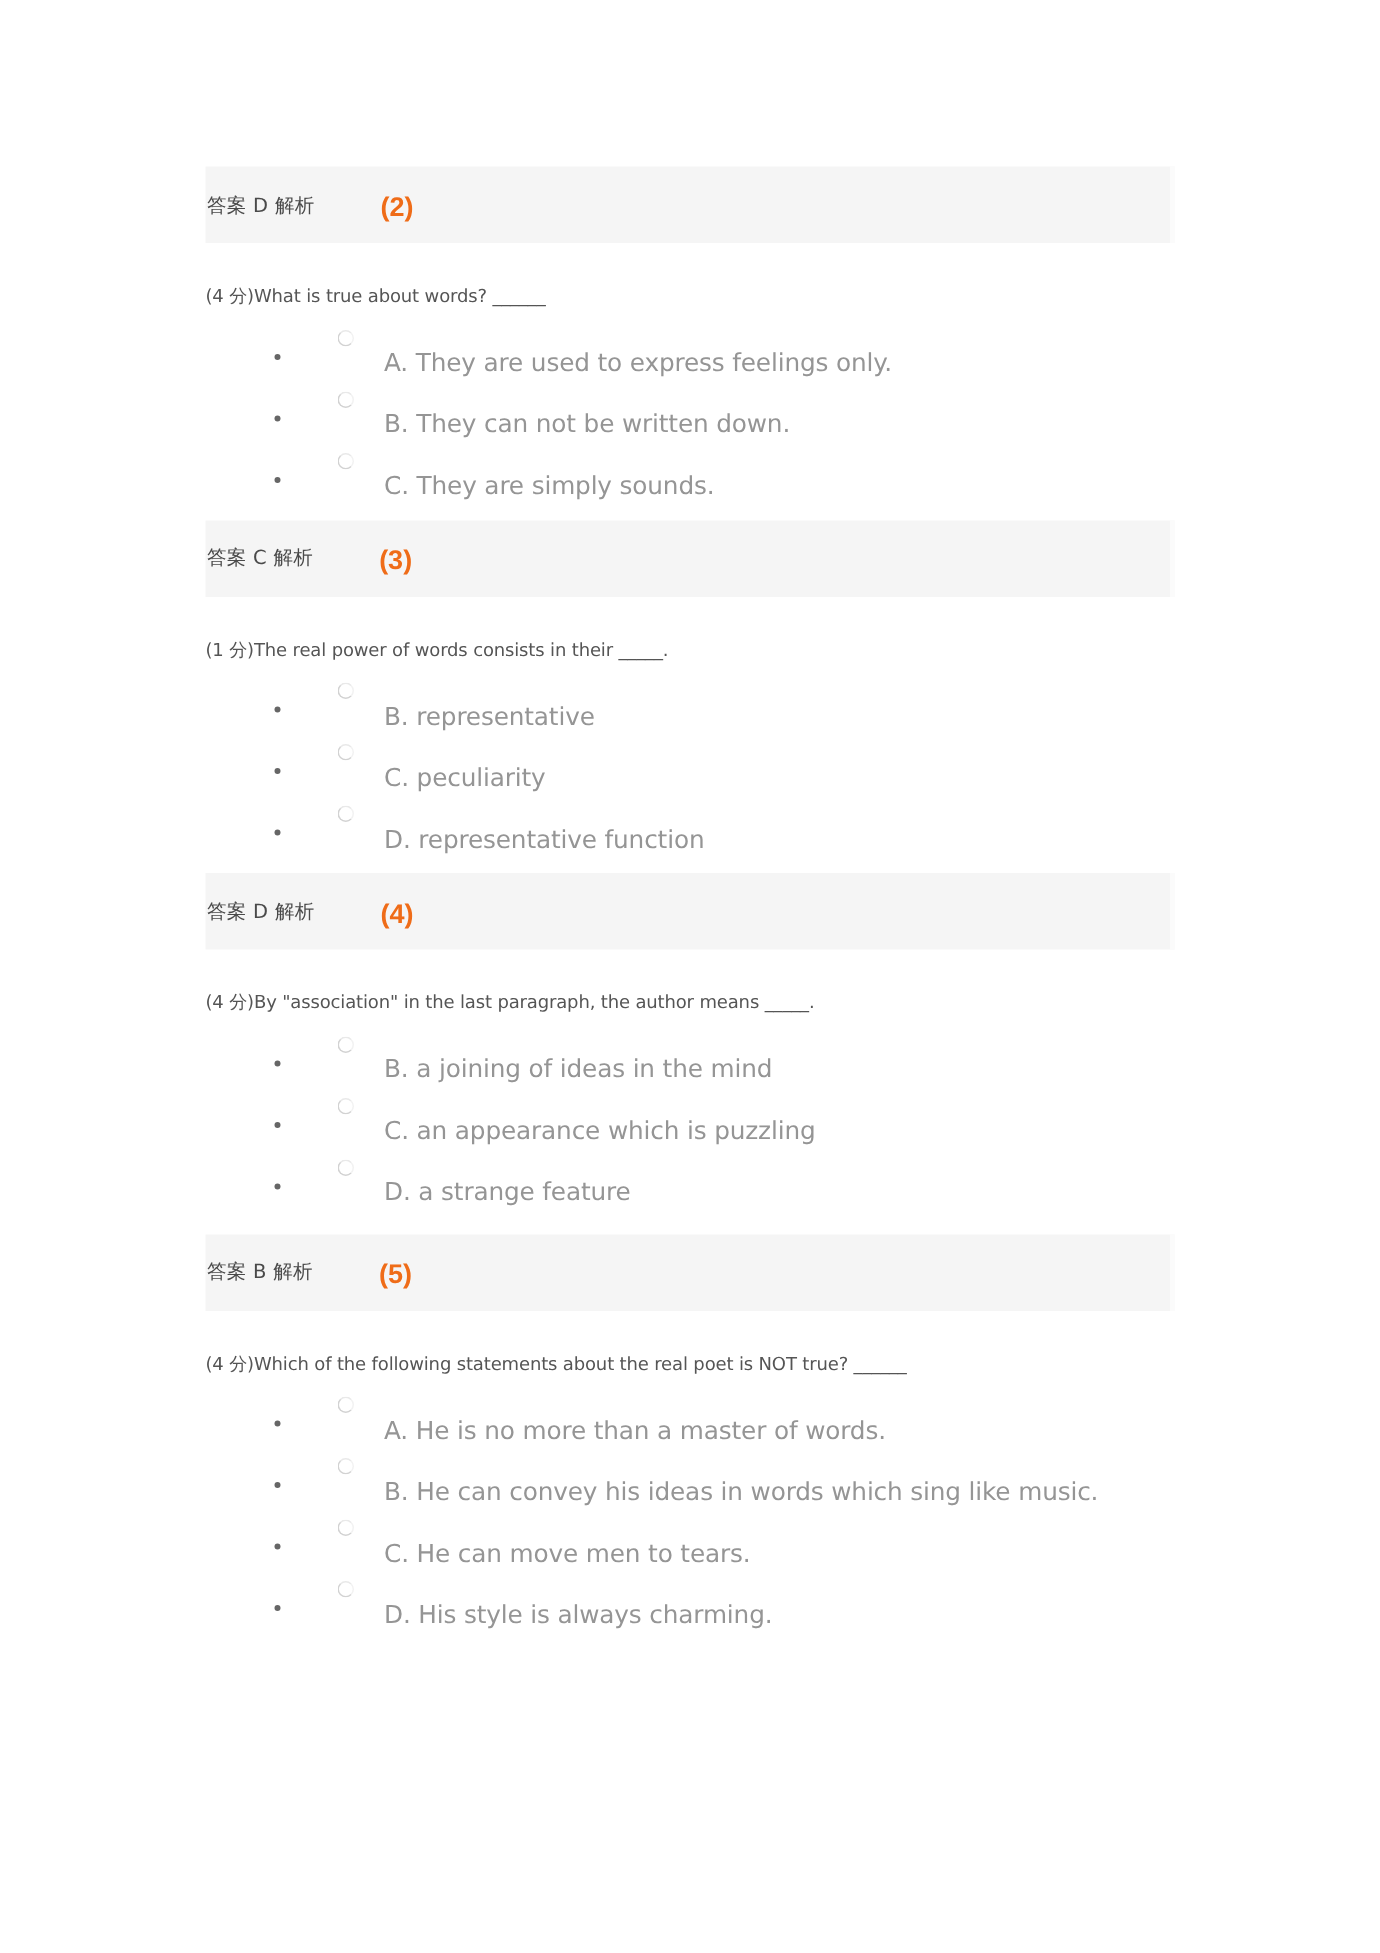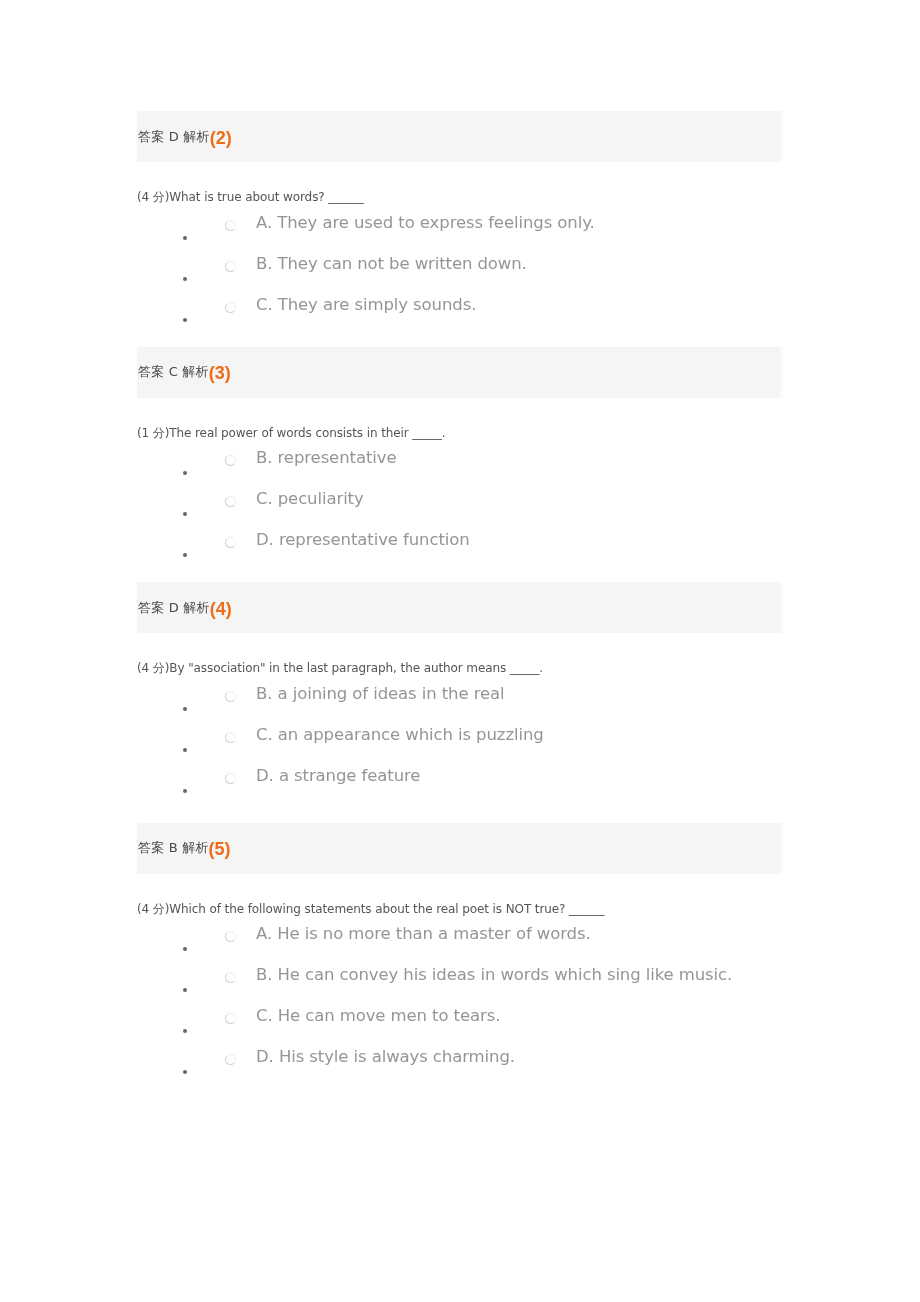--- a/index.html
+++ b/index.html
@@ -32,20 +32,21 @@
   
   .answer-bar {
     background: #f5f5f5;
     border-right: 3px solid #fbfbfb;
     height: 51px;
     box-sizing: border-box;
     display: flex;
     align-items: center;
     padding-left: 1px;
     margin-bottom: 0;
+    gap: 44px;
   }
   .answer-bar .ans-text {
     font-size: 13px;
     color: #4a4a4a;
     letter-spacing: 0.2px;
     font-family: "DejaVu Sans", "Liberation Sans", sans-serif;
     white-space: nowrap;
   }
   .answer-bar .ans-num {
     font-size: 18px;
@@ -73,21 +74,21 @@
   
   ul.options {
     list-style: none;
     margin: 0;
     padding: 0 0 0 64px;
   }
   ul.options li {
     position: relative;
     height: 41px;
     display: flex;
-    align-items: flex-start;
+    align-items: flex-end;
     padding-bottom: 5px;
     box-sizing: border-box;
   }
   ul.options li::before {
     content: "";
     position: absolute;
     left: -18px;
     top: 21px;
     width: 4px;
     height: 4px;
@@ -176,21 +177,21 @@
 
     <div class="q-block">
       <div class="answer-bar">
         <span class="ans-text">答案 D 解析</span>
         <span class="ans-num">(4)</span>
       </div>
       <div class="question">(4 分)By "association" in the last paragraph, the author means _____.</div>
       <ul class="options">
         <li>
           <span class="radio"></span>
-          <span class="opt-text">B. a joining of ideas in the real</span>
+          <span class="opt-text">B. a joining of ideas in the mind</span>
         </li>
         <li>
           <span class="radio"></span>
           <span class="opt-text">C. an appearance which is puzzling</span>
         </li>
         <li>
           <span class="radio"></span>
           <span class="opt-text">D. a strange feature</span>
         </li>
       </ul>

